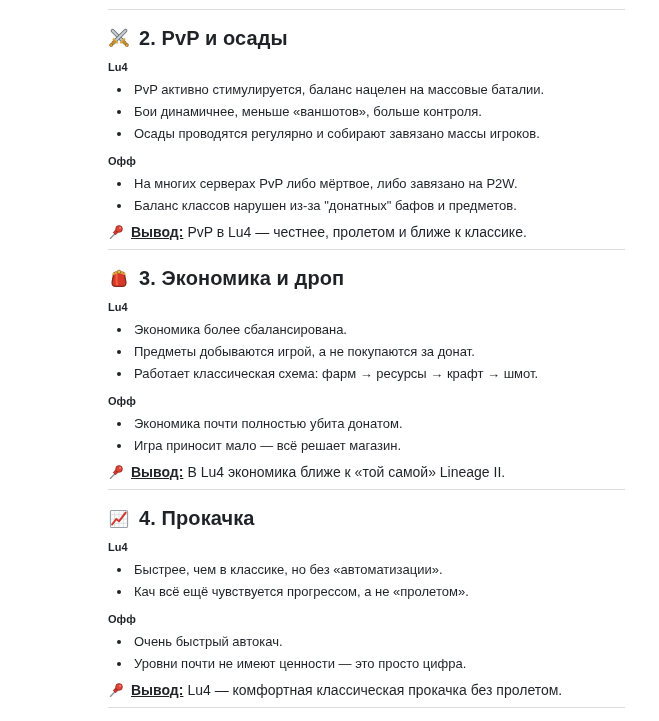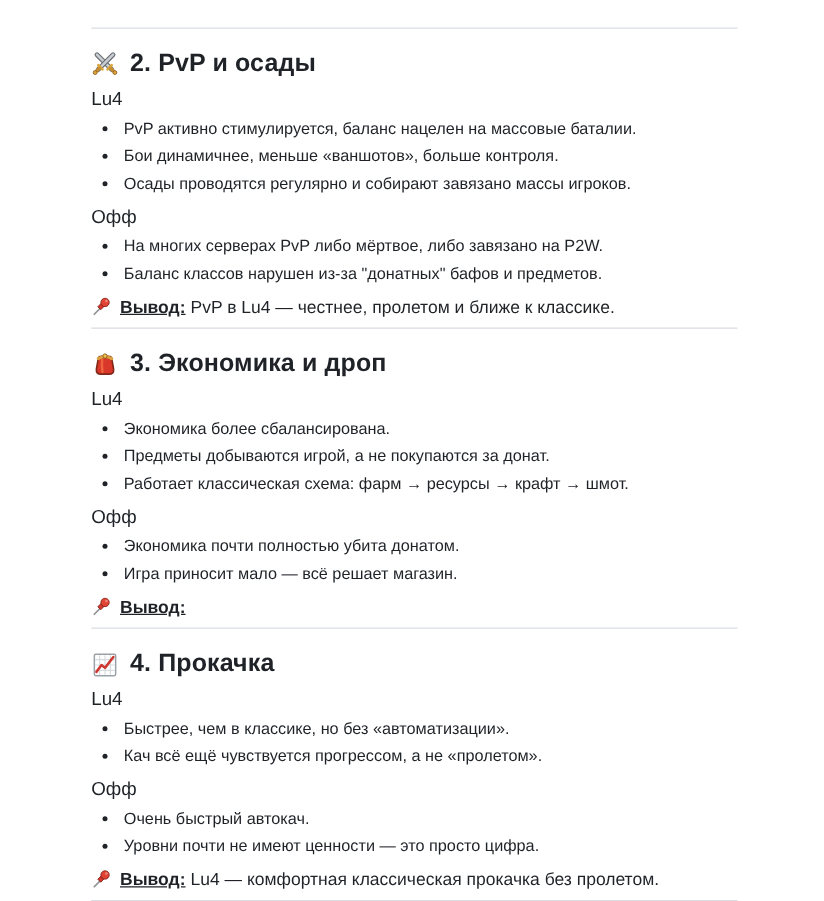--- a/index.html
+++ b/index.html
@@ -5,23 +5,23 @@
   * { box-sizing: border-box; }
   html, body {
     margin: 0; padding: 0;
     width: 659px; height: 721px;
     background: #ffffff;
     font-family: "Liberation Sans", "DejaVu Sans", sans-serif;
     color: #1f2328;
     overflow: hidden;
   }
   .doc {
-    margin-left: 73px;
+    margin-left: 108px;
     width: 517px;
-    padding-top: 22px;
+    padding-top: 9px;
   }
   hr.divider {
     border: 0;
     border-top: 1px solid #d9dde2;
     margin: 0;
   }
   section.topic { padding-bottom: 6px; }
   h2.section-title {
     font-size: 20px;
     line-height: 25px;
@@ -30,23 +30,23 @@
     letter-spacing: 0.1px;
     display: flex;
     align-items: center;
   }
   h2.section-title .h-icon {
     width: 22px; height: 22px;
     margin-right: 9px;
     flex: 0 0 auto;
   }
   h3.group-heading {
-    font-size: 15px;
+    font-size: 11px;
     line-height: 20px;
-    font-weight: normal;
+    font-weight: bold;
     margin: 6px 0 1px;
   }
   ul.points {
     margin: 2px 0 0;
     padding-left: 24px;
     list-style: disc;
   }
   ul.points li {
     font-size: 13px;
     line-height: 22px;
@@ -142,20 +142,21 @@
     </ul>
 
     <p class="conclusion">
       <svg class="pin" viewBox="0 0 20 20">
         <path d="M9 12 L3 18" stroke="#8e9297" stroke-width="1.7" stroke-linecap="round"></path>
         <path d="M6.5 10.5 L13.5 3.5 L16.5 6.5 L9.5 13.5 Z" fill="#d2352b" stroke="#7e1d14" stroke-width="0.8"></path>
         <circle cx="13.8" cy="6.2" r="4.2" fill="#e04434" stroke="#7e1d14" stroke-width="0.8"></circle>
         <circle cx="15.2" cy="4.8" r="1.3" fill="#f2867a"></circle>
       </svg>
       <b>Вывод:</b>
+      <span>В Lu4 экономика ближе к «той самой» Lineage II.</span>
     </p>
   </section>
 
   <hr class="divider">
 
   <section class="topic">
     <h2 class="section-title">
       <svg class="h-icon" viewBox="0 0 24 24">
         <rect x="2.7" y="2.7" width="18.6" height="18.6" rx="1.2" fill="#ffffff" stroke="#9aa2a8" stroke-width="1.3"></rect>
         <path d="M7.3 3.5 V20.5 M12 3.5 V20.5 M16.7 3.5 V20.5 M3.5 7.3 H20.5 M3.5 12 H20.5 M3.5 16.7 H20.5" stroke="#d7dbde" stroke-width="1"></path>

